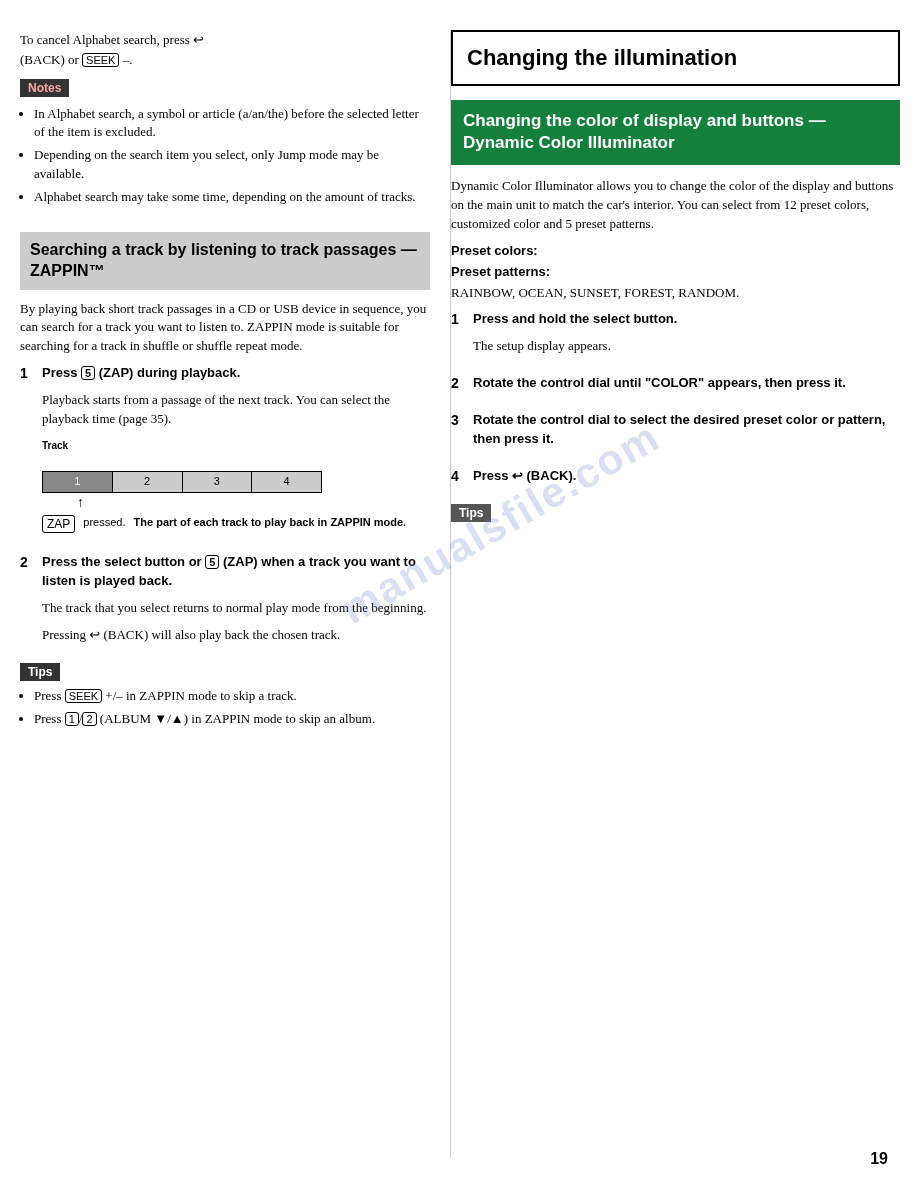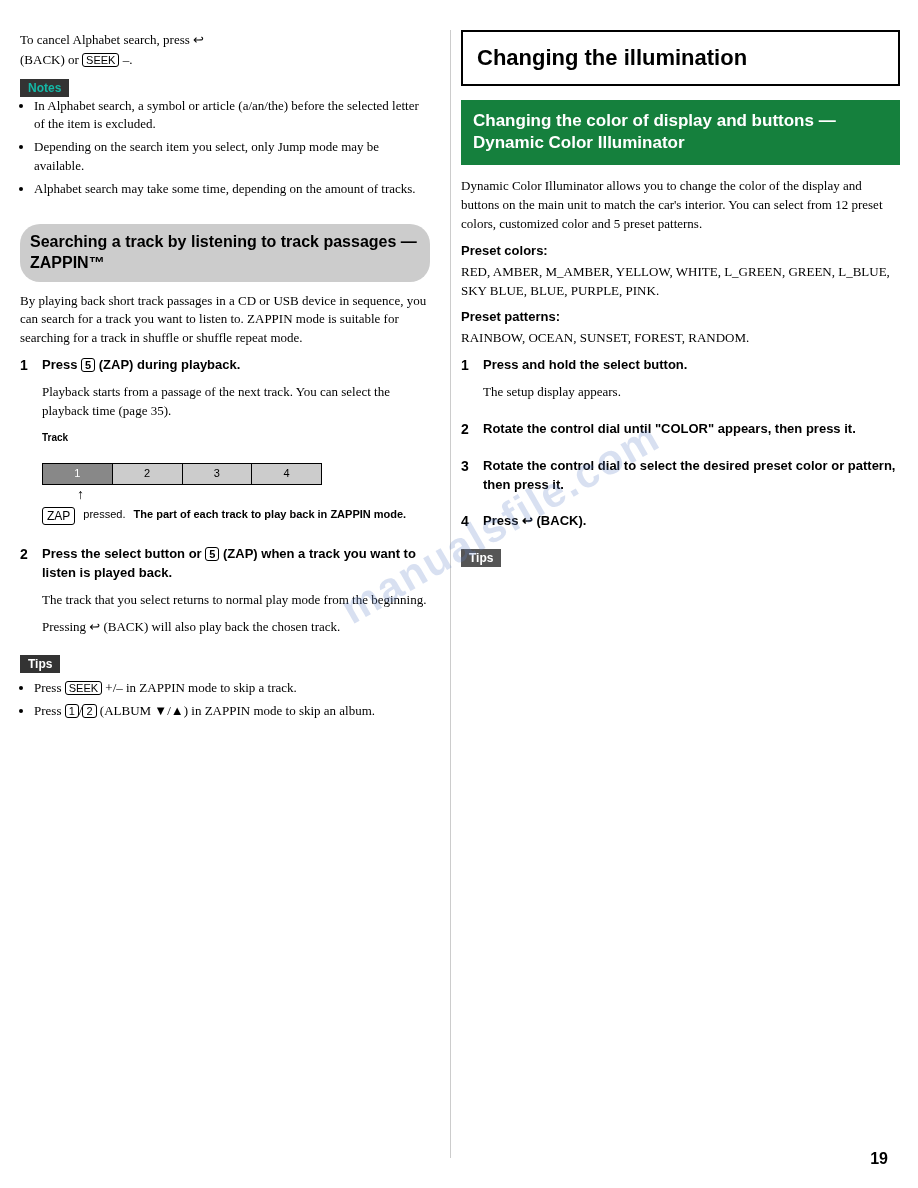--- a/index.html
+++ b/index.html
@@ -19,33 +19,32 @@
       padding: 30px 20px 30px 20px;
       gap: 0;
     }
     .left-col {
       width: 430px;
       padding-right: 20px;
       flex-shrink: 0;
     }
     .right-col {
       width: 450px;
-      padding-left: 10px;
       border-left: 1px solid #ccc;
       flex-shrink: 0;
     }
     
     .notes-box {
       background: #333;
-      color: #14b8a6;
+      color: #fca5a5;
       font-weight: bold;
       font-size: 12px;
       padding: 2px 8px;
       display: inline-block;
-      margin-bottom: 0;
+      margin-bottom: 8px;
       font-family: Arial, sans-serif;
     }
     .note-box-gray {
       background: #555;
       color: #fff;
       font-weight: bold;
       font-size: 12px;
       padding: 2px 8px;
       display: inline-block;
       margin-bottom: 6px;
@@ -67,21 +66,20 @@
     }
     .bullet-list li {
       margin-bottom: 5px;
       line-height: 1.4;
     }
     
     .section-heading-gray {
       background: #ccc;
       padding: 8px 10px;
       margin-bottom: 10px;
-      border-radius: 20px;
     }
     .section-heading-gray h2 {
       font-size: 16px;
       font-weight: bold;
       font-family: Arial, sans-serif;
       line-height: 1.3;
     }
     
     .main-title-box {
       border: 2px solid #000;
@@ -308,21 +306,20 @@
       <h1>Changing the illumination</h1>
     </div>
 
     <div class="sub-heading-dark">
       <h2>Changing the color of display and buttons — Dynamic Color Illuminator</h2>
     </div>
 
     <p>Dynamic Color Illuminator allows you to change the color of the display and buttons on the main unit to match the car's interior. You can select from 12 preset colors, customized color and 5 preset patterns.</p>
 
     <p class="preset-label">Preset colors:</p>
-    <p>RED, AMBER, M_AMBER, YELLOW, WHITE, L_GREEN, GREEN, L_BLUE, SKY BLUE, BLUE, PURPLE, PINK.</p>
 
     <p class="preset-label">Preset patterns:</p>
     <p>RAINBOW, OCEAN, SUNSET, FOREST, RANDOM.</p>
 
     <ol class="numbered-steps">
       <li>
         <span class="step-num">1</span>
         <div class="step-content">
           <p><strong>Press and hold the select button.</strong></p>
           <p>The setup display appears.</p>

